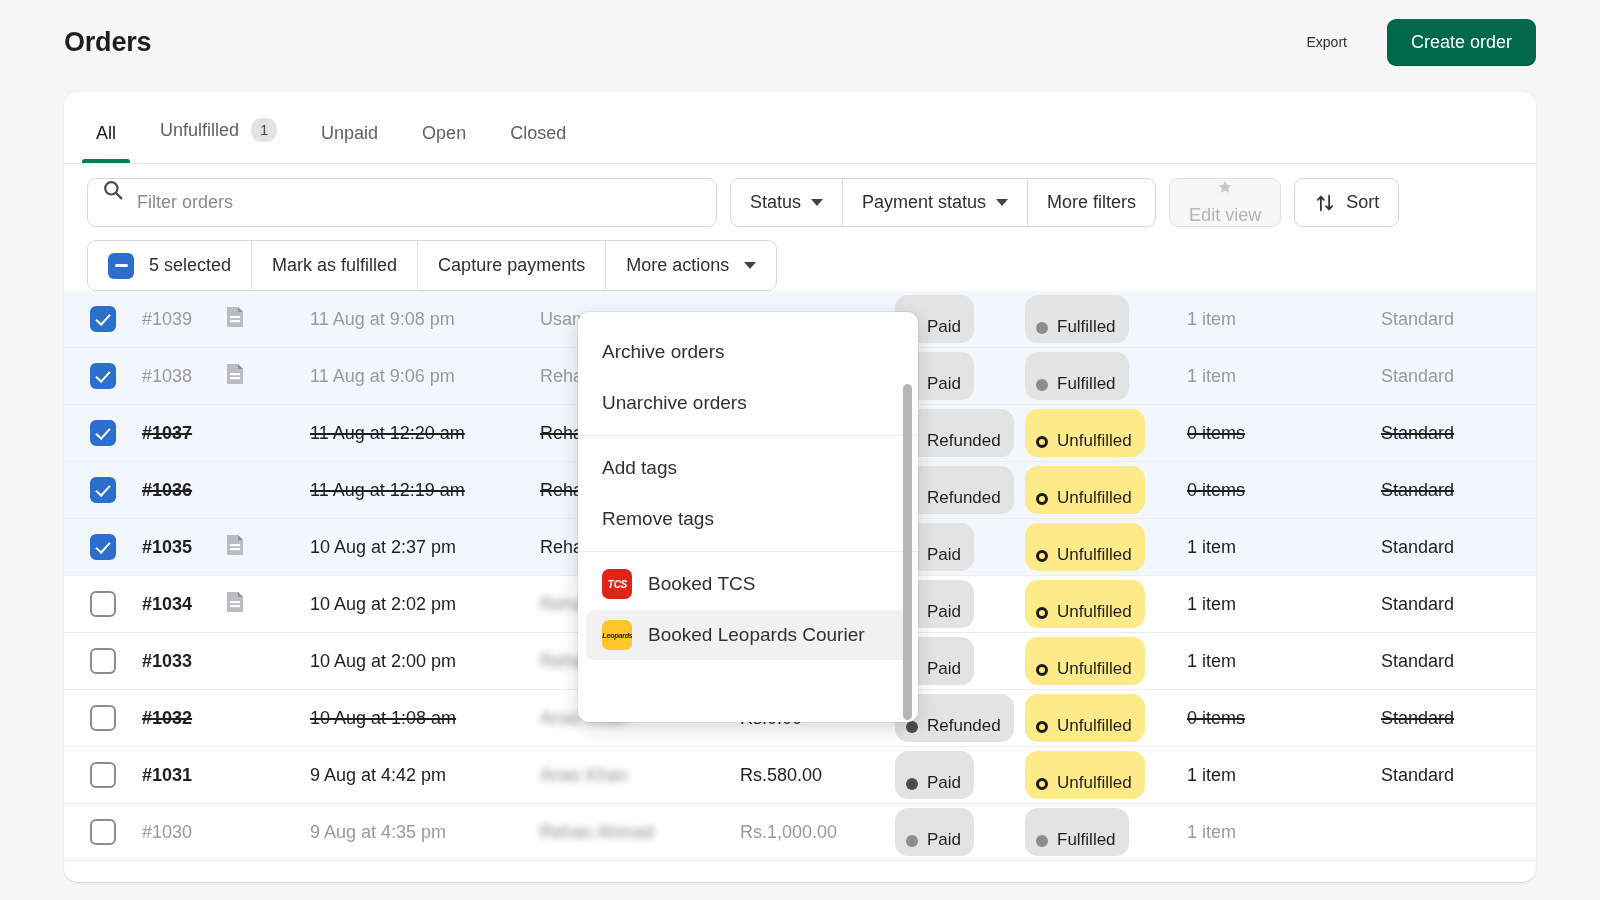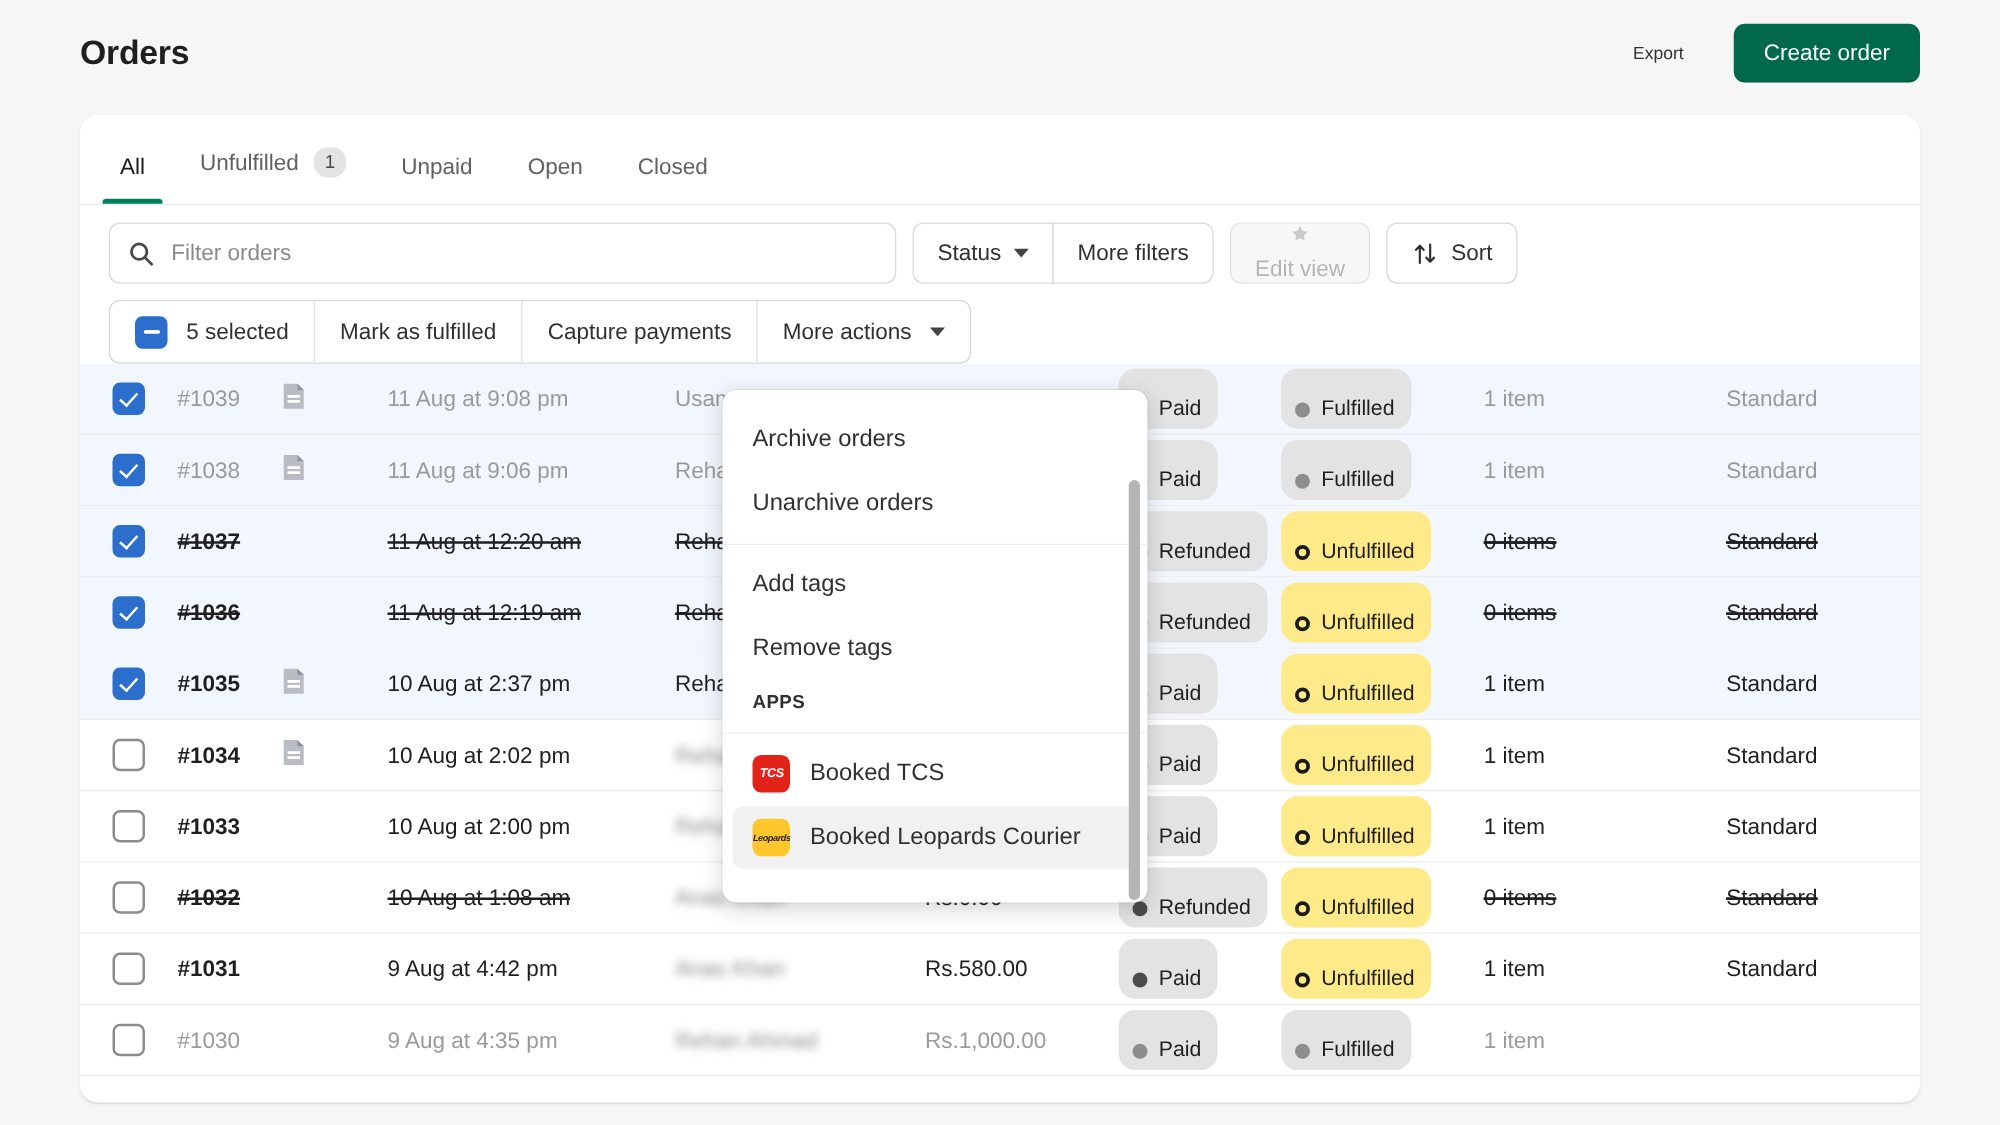--- a/index.html
+++ b/index.html
@@ -58,21 +58,21 @@
     font-size: 15px; min-width: 26px; height: 24px; line-height: 24px;
     text-align: center; padding: 0 7px; font-weight: 500;
   }
 
   
   .filter-row {
     display: flex; align-items: center; gap: 13px; padding: 14px 23px 10px 23px;
   }
   .search-box {
     flex: 0 0 630px; height: 49px; border: 1px solid #d9d9d9; border-radius: 9px;
-    display: flex; align-items: center; padding: 0 14px; background: #fff;
+    display: flex; padding: 0 14px; background: #fff;
   }
   .search-box .sicon { width: 22px; height: 22px; margin-right: 13px; flex: none; }
   .search-input {
     border: none; outline: none; font-size: 18px; color: #303030;
     font-family: inherit; background: transparent; width: 100%;
   }
   .search-input::placeholder { color: #8a8a8a; }
 
   .btn-group { display: flex; border-radius: 23px; }
   .fbtn {
@@ -230,20 +230,24 @@
       </svg>
       <input class="search-input" type="text" placeholder="Filter orders" style="">
     </div>
 
     <div class="btn-group">
       <button class="fbtn">
         <span>Status</span>
         <span class="caret"></span>
       </button>
       <button class="fbtn">
+        <span>Payment status</span>
+        <span class="caret"></span>
+      </button>
+      <button class="fbtn">
         <span>More filters</span>
       </button>
     </div>
 
     <button class="fbtn solo disabled">
       <svg width="22" height="22" viewBox="0 0 24 24">
         <path d="M12 2.6l2.9 5.9 6.5.95-4.7 4.58 1.1 6.47L12 17.44 6.2 20.5l1.1-6.47L2.6 9.45l6.5-.95z" fill="#c9c9c9"></path>
       </svg>
       <span>Edit view</span>
     </button>
@@ -550,21 +554,20 @@
           <span>Unarchive orders</span>
         </div>
       </div>
       <div class="mgroup">
         <div class="mitem">
           <span>Add tags</span>
         </div>
         <div class="mitem">
           <span>Remove tags</span>
         </div>
-        <div class="msection">APPS</div>
       </div>
       <div class="mgroup">
         <div class="mitem">
           <span class="app-icon tcs">
             <span>TCS</span>
           </span>
           <span>Booked TCS</span>
         </div>
         <div class="mitem hover">
           <span class="app-icon leopards">

